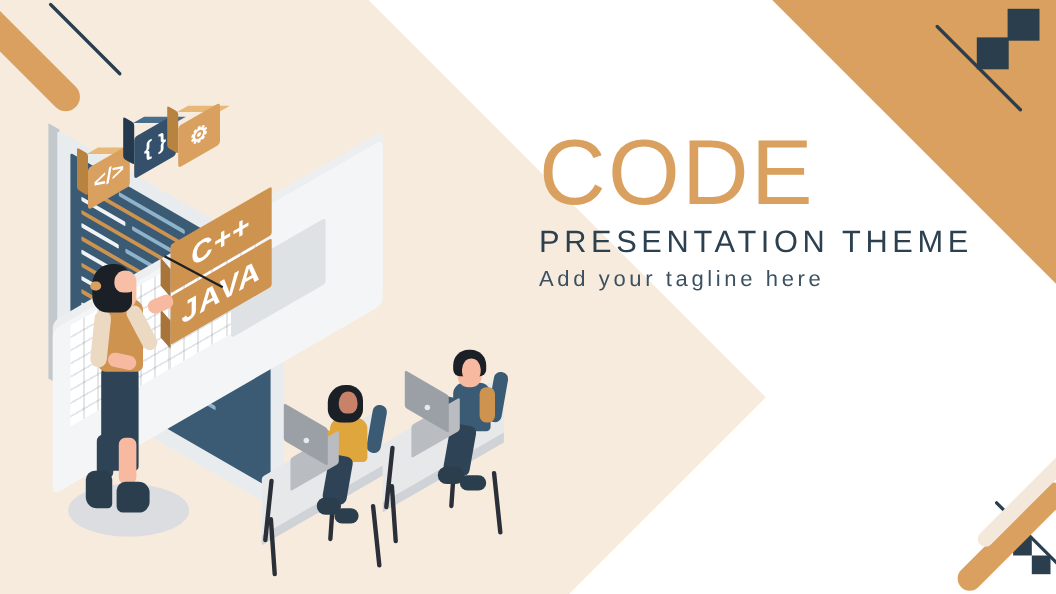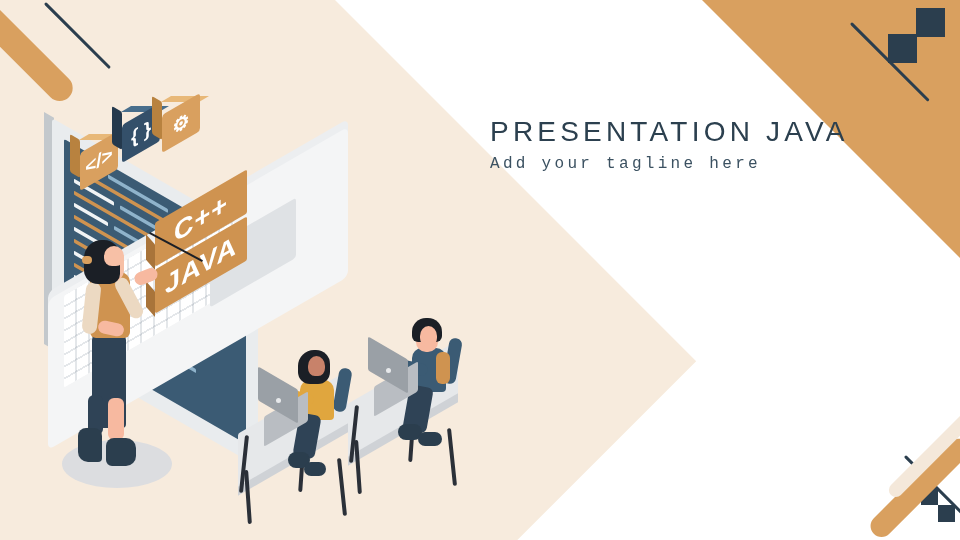--- a/index.html
+++ b/index.html
@@ -59,22 +59,22 @@
   }
   .t-workshop{
     font-size:74px;line-height:1.02;color:#d9a05f;font-weight:400;
     letter-spacing:0px;margin-top:-4px;
   }
   .t-present{
     font-size:28px;color:#2c404f;font-weight:400;letter-spacing:4.2px;
     margin-top:4px;
   }
   .t-tagline{
-    font-size:16px;color:#39506180;color:#3b5161;font-weight:400;
-    letter-spacing:3.3px;margin-top:7px;font-family:Liberation Mono, monospace;
+    font-size:20px;color:#39506180;color:#3b5161;font-weight:400;
+    letter-spacing:3.3px;margin-top:7px;
   }
 
   
   .illus{position:absolute;left:0;top:0;width:520px;height:540px;}
 
   
   .tile{position:absolute;}
   .tile .face{
     position:absolute;width:38px;height:38px;border-radius:3px;
     display:flex;align-items:center;justify-content:center;
@@ -351,17 +351,18 @@
       <div class="p" style="left:420px;top:326px;width:17px;height:20px;background:#f7b9a0;border-radius:50% 50% 40% 40%;"></div>
 
       <div class="mini-lap" style="left:374px;top:374px;"></div>
       <div class="mini-screen" style="left:368px;top:348px;"></div>
       <div class="dot" style="left:386px;top:368px;width:5px;height:5px;background:#e7e9eb;"></div>
     </div>
 
   </div>
 
   <div class="textblock">
-    <div class="t-present">PRESENTATION JAVA</div>
+    <div class="t-code">CODE</div>
+    <div class="t-present">PRESENTATION THEME</div>
     <div class="t-tagline">Add your tagline here</div>
   </div>
 
 </div>
 
 </body></html>

